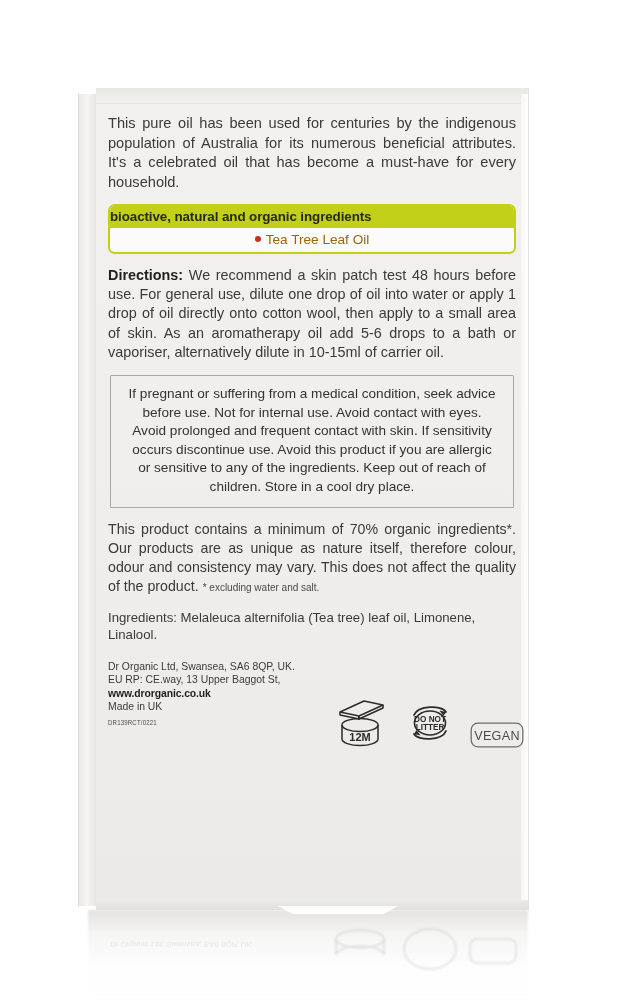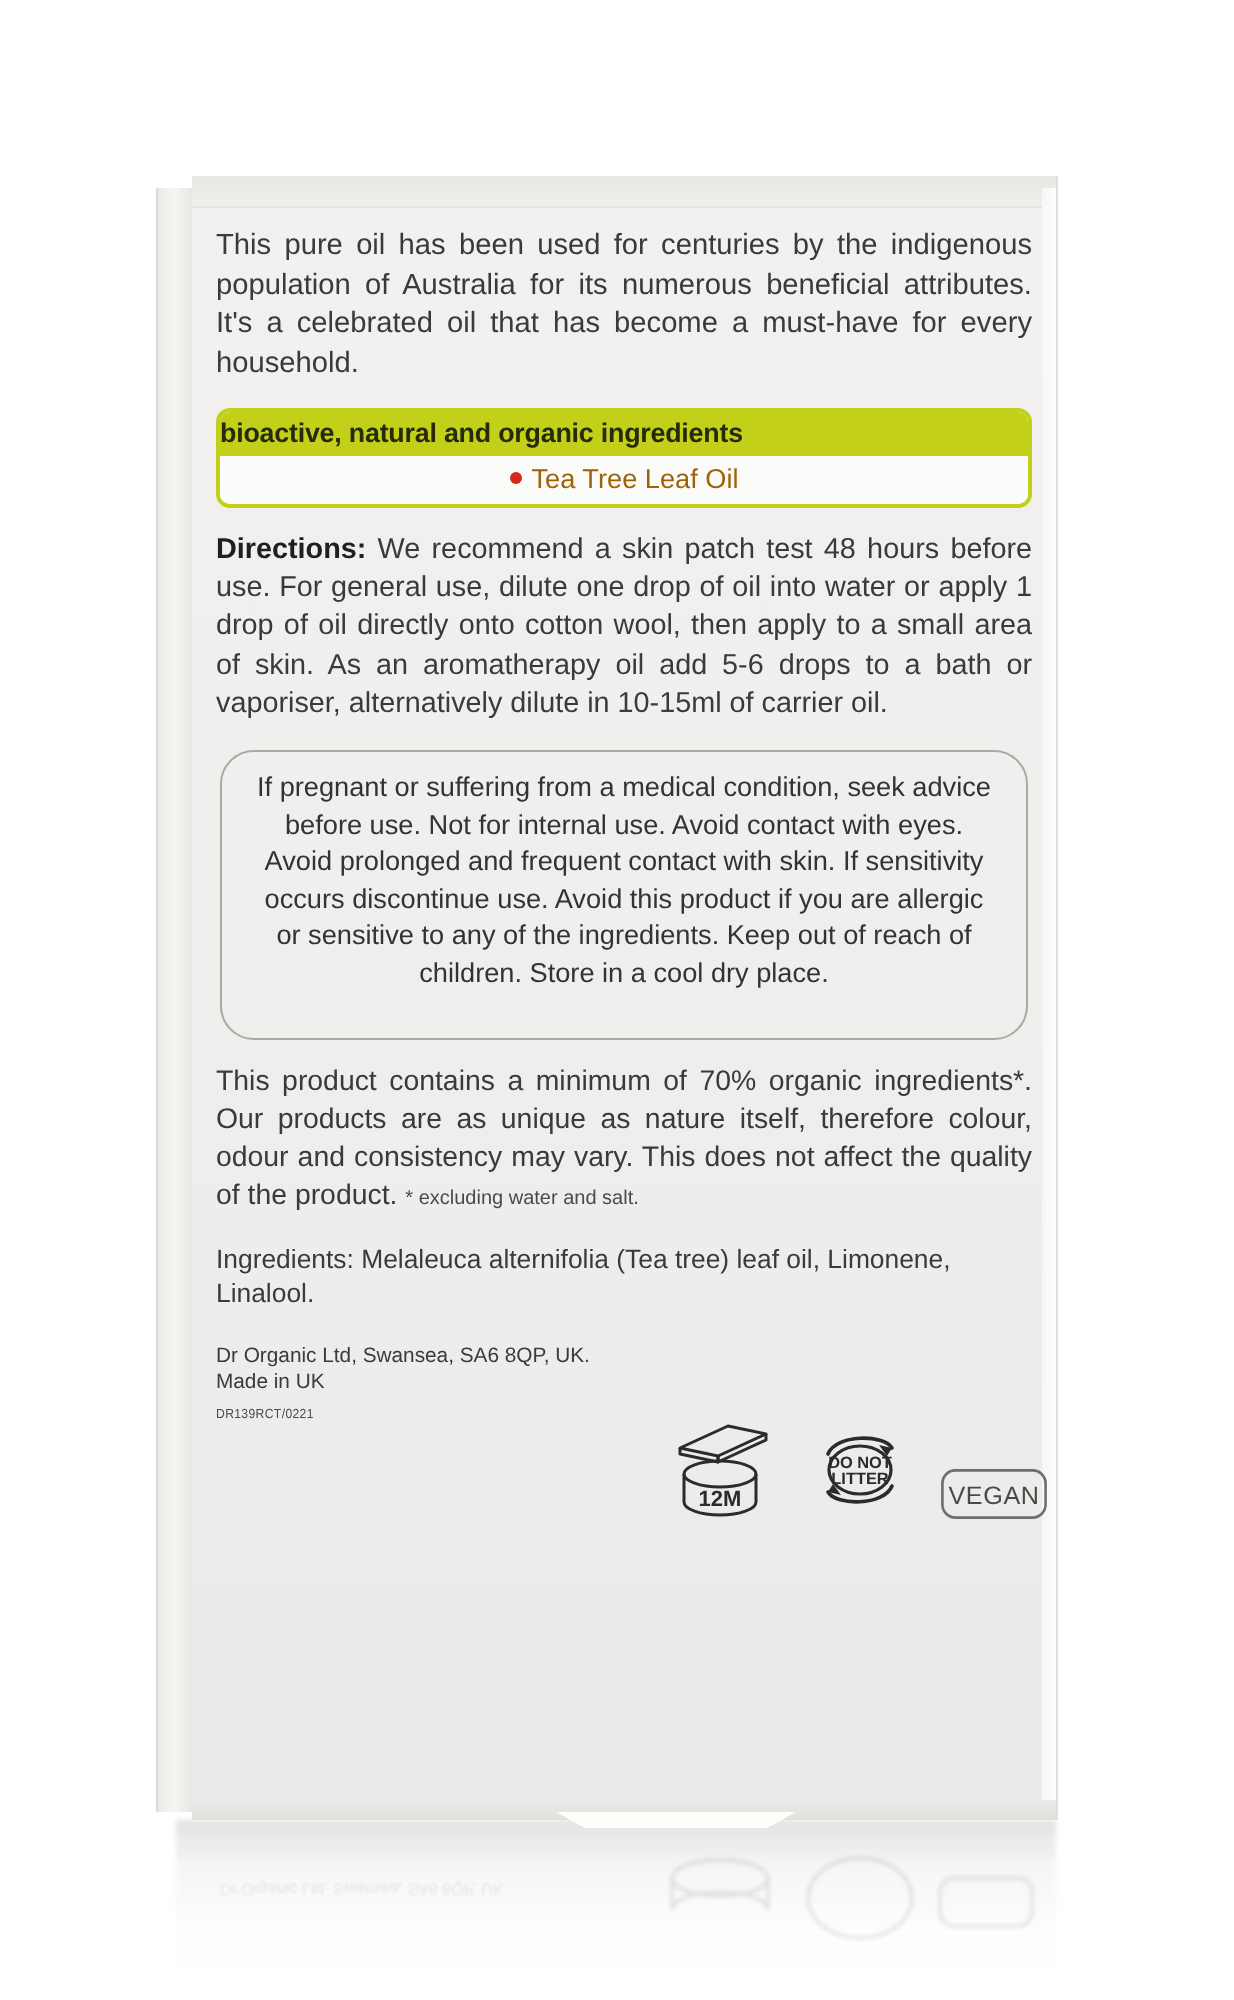--- a/index.html
+++ b/index.html
@@ -108,22 +108,22 @@
 
   
   .directions{
     font-size:14.4px;line-height:19.2px;text-align:justify;
     margin:0 0 13px 0;color:#3a3a3a;font-weight:300;
   }
   .directions b{color:#1f1f1f;font-weight:bold;}
 
   
   .warning{
-    border:1px solid #a8a8a4;border-radius:17px;
-    padding:9px 14px 22px 14px;margin:0 2px 12px 2px;
+    border:1px solid #a8a8a4;border-radius:1px;
+    padding:9px 14px 10px 14px;margin:0 2px 12px 2px;
     text-align:center;font-size:13.6px;line-height:18.6px;
     color:#333333;font-weight:300;background:transparent;
   }
 
   
   .organic{
     font-size:14.2px;line-height:19px;text-align:justify;
     margin:0 0 12px 0;color:#3a3a3a;font-weight:300;
   }
   .footnote{font-size:10px;color:#4a4a4a;}
@@ -199,20 +199,22 @@
 
       <div class="warning">If pregnant or suffering from a medical condition, seek advice before use. Not for internal use. Avoid contact with eyes. Avoid prolonged and frequent contact with skin. If sensitivity occurs discontinue use. Avoid this product if you are allergic or sensitive to any of the ingredients. Keep out of reach of children. Store in a cool dry place.</div>
 
       <p class="organic"><span>This product contains a minimum of 70% organic ingredients*. Our products are as unique as nature itself, therefore colour, odour and consistency may vary. This does not affect the quality of the product.</span>
         <span class="footnote">* excluding water and salt.</span></p>
 
       <p class="ingredients"><span>Ingredients:</span><span> Melaleuca alternifolia (Tea tree) leaf oil, Limonene, Linalool.</span></p>
 
       <div id="footer">
         <p class="addr">Dr Organic Ltd, Swansea, SA6 8QP, UK.</p>
+        <p class="addr">EU RP: CE.way, 13 Upper Baggot St,</p>
+        <p class="addr web">www.drorganic.co.uk</p>
         <p class="addr">Made in UK</p>
         <p class="batch">DR139RCT/0221</p>
 
         <div id="symbols">
 
           <svg class="sym" width="56" height="52" viewBox="0 0 56 52">
             <g fill="none" stroke="#2b2b2b" stroke-width="1.5" stroke-linejoin="round">
               <path d="M6 16 L30 5 L49 9 L25 20 Z"></path>
               <path d="M6 16 L6 19 L25 23 L25 20"></path>
               <path d="M25 20 L25 23 L49 12 L49 9"></path>

